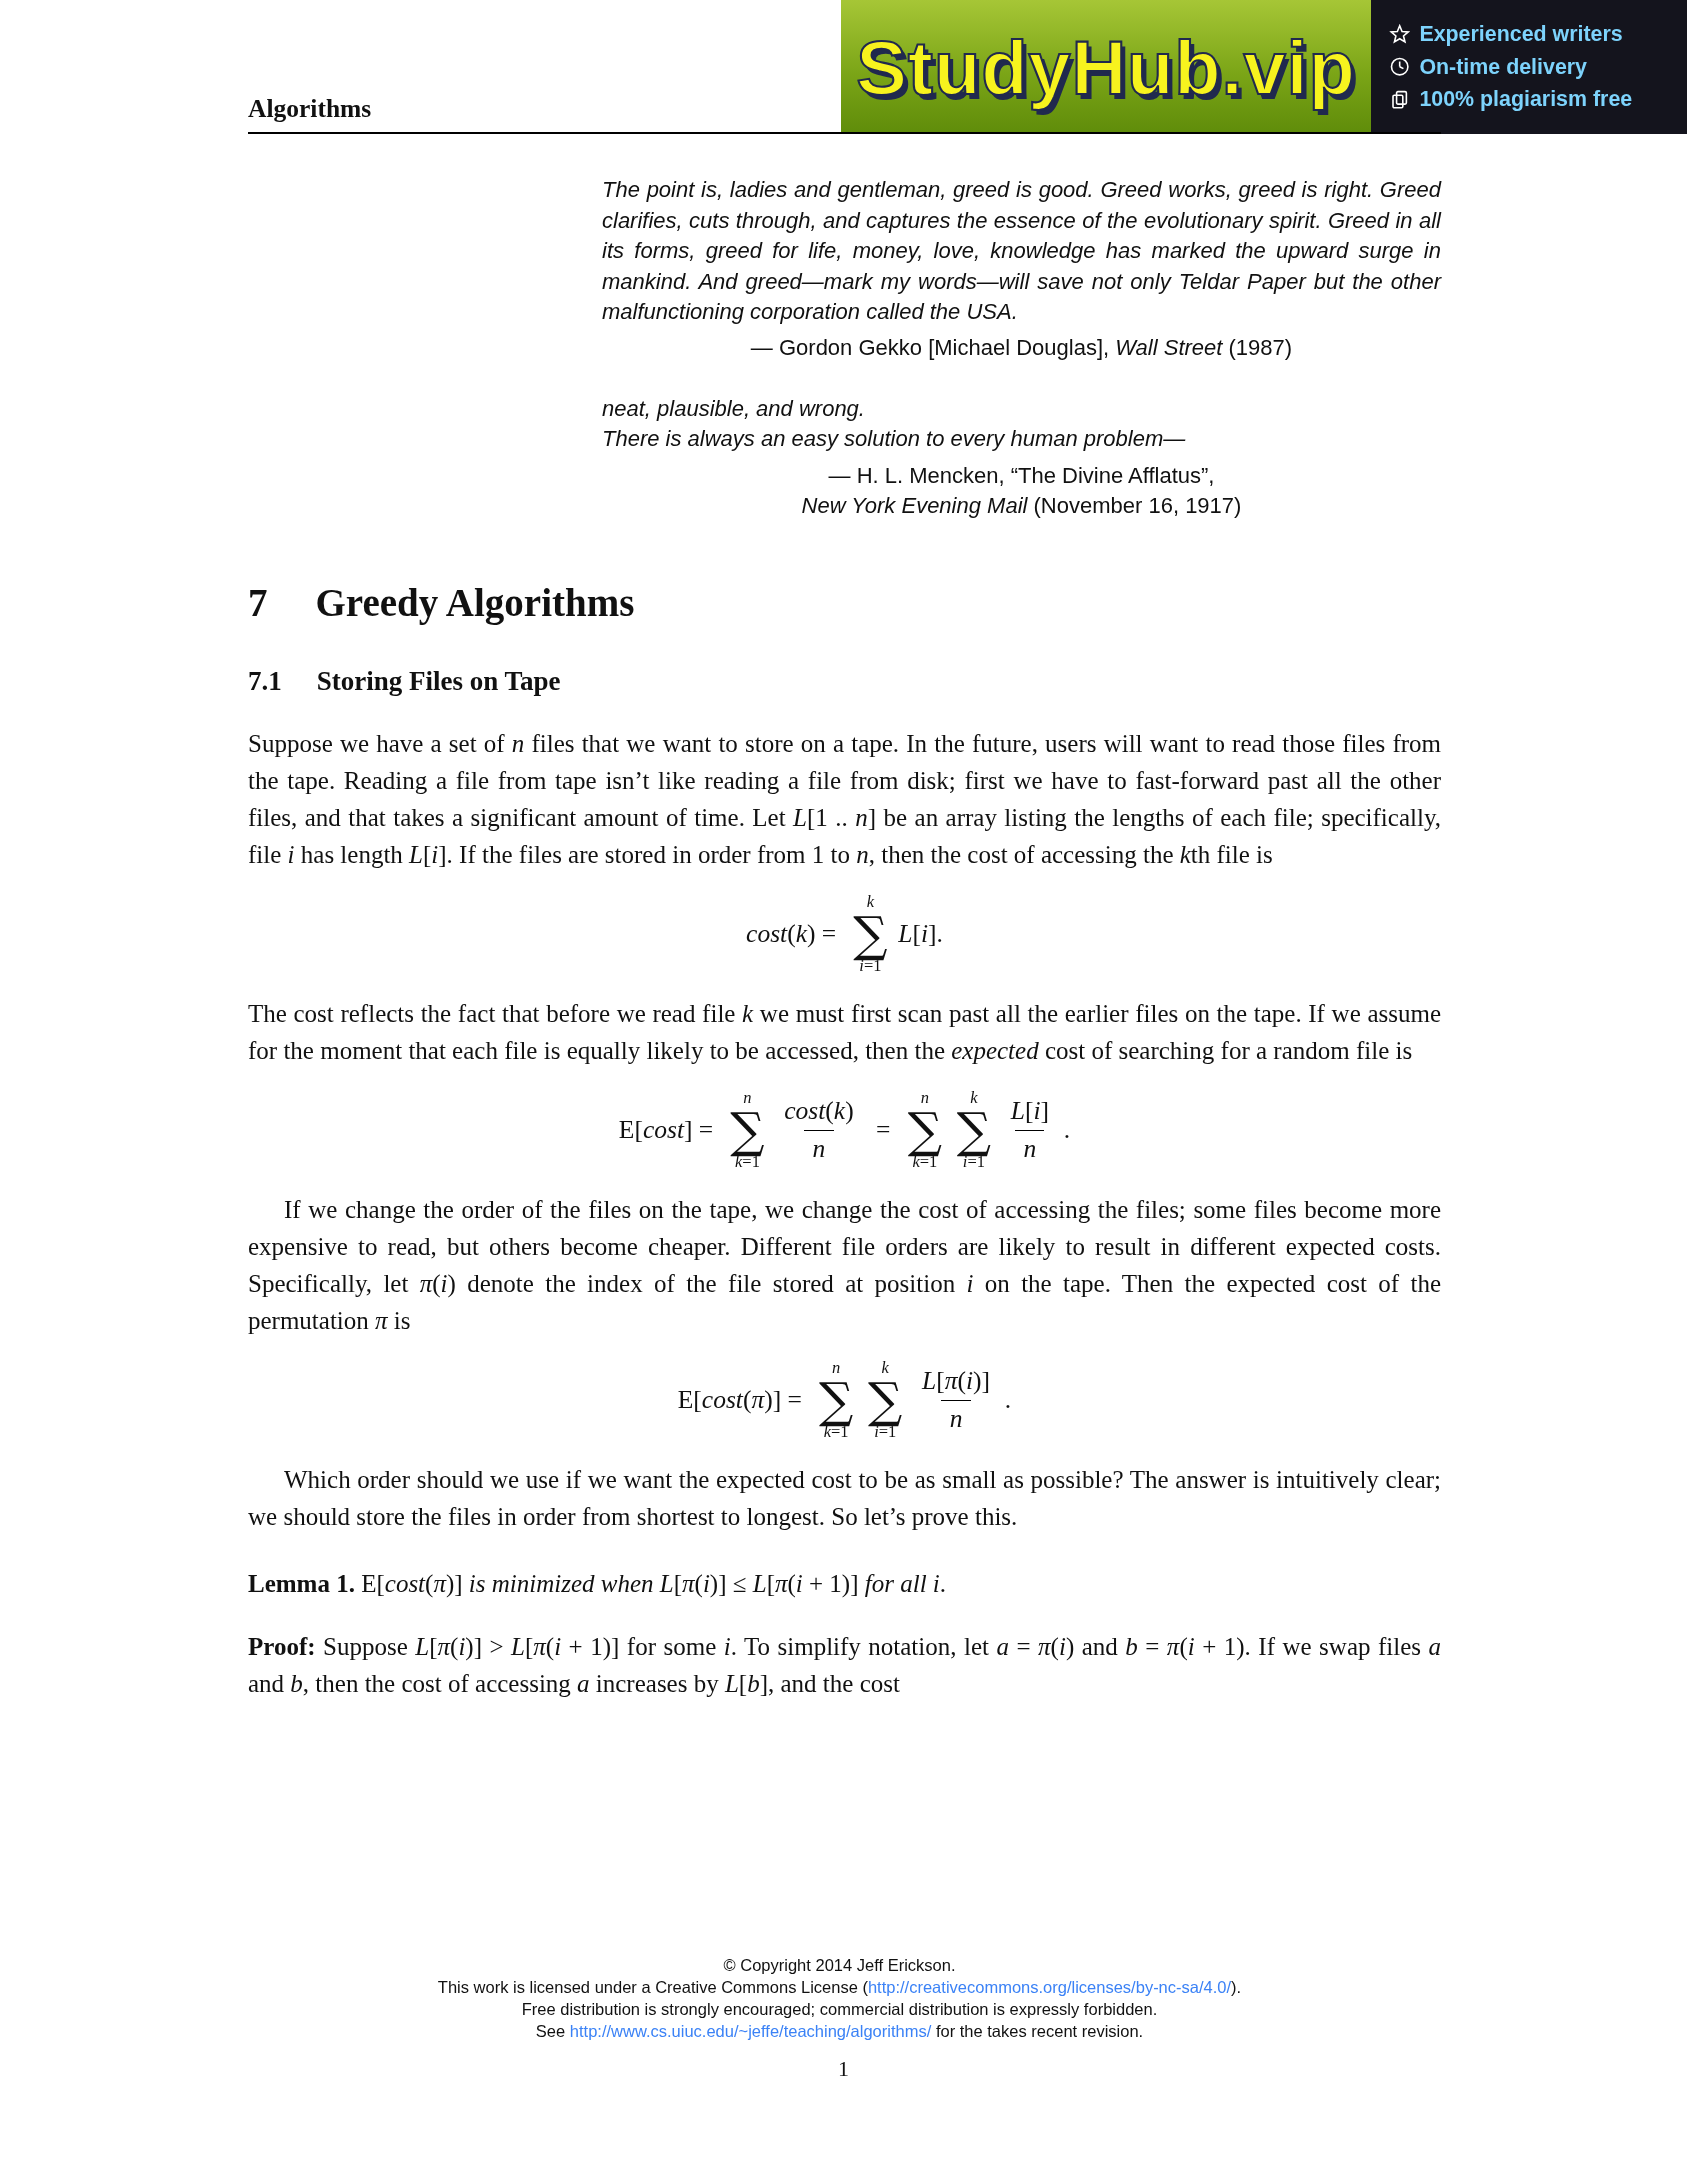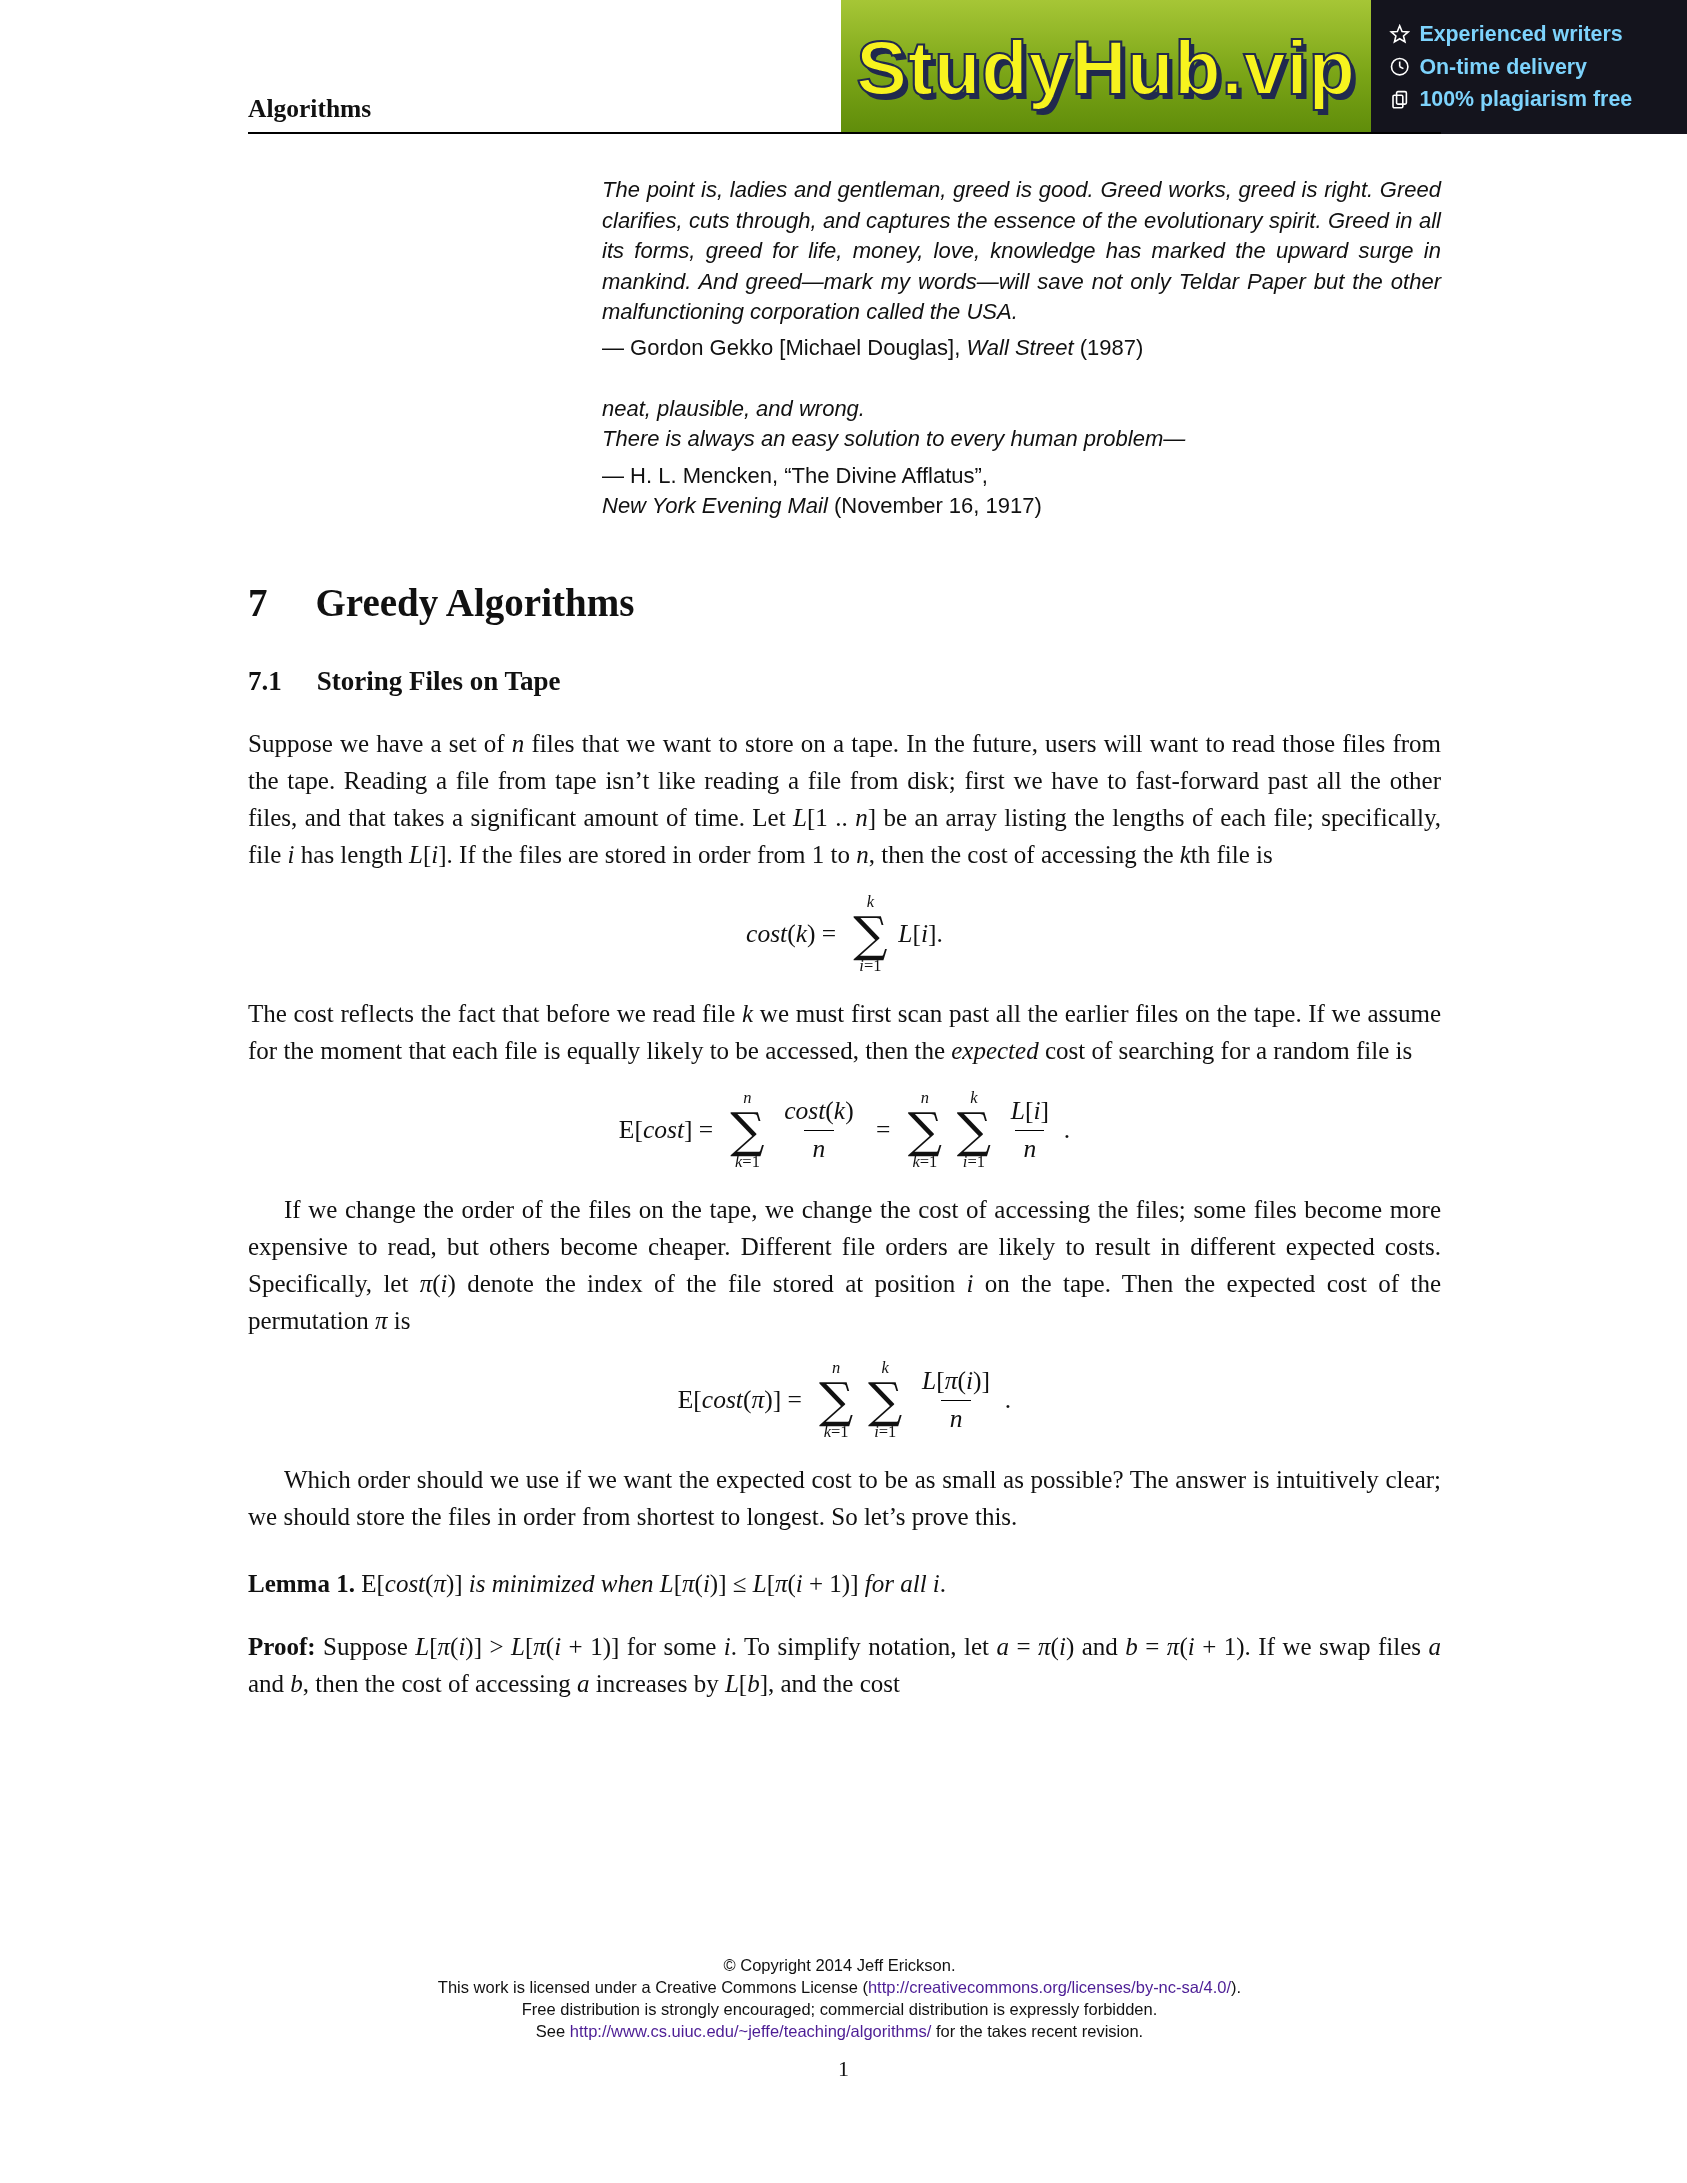--- a/index.html
+++ b/index.html
@@ -41,37 +41,37 @@
   .running-head { padding-top: 94px; font-weight: 700; font-size: 25.5px; }
   .head-rule { border-bottom: 2.5px solid #000; margin-top: 8.2px; }
 
   
   .epigraph {
     margin-left: 354px; margin-top: 41px;
     font-family: "Liberation Sans", "DejaVu Sans", sans-serif;
     font-size: 22px; line-height: 30.5px;
   }
   .quote { font-style: italic; text-align: justify; }
-  .attr { text-align: left; margin-top: 5.8px; }
+  .attr { text-align: center; margin-top: 5.8px; }
   .attr2 { margin-top: 0; }
   .ep2 { margin-top: 30px; }
 
   
   .section-title { margin-top: 58px; font-size: 39px; font-weight: 700; display: flex; gap: 48px; }
   .subsection-title { margin-top: 41px; font-size: 27px; font-weight: 700; display: flex; gap: 35px; }
 
   
   .body-para { margin-top: 0; font-size: 25px; line-height: 37px; text-align: justify; }
   .first-para { margin-top: 28px; }
   .indent { text-indent: 36px; }
   .lemma-para { margin-top: 30px; }
   .proof-para { margin-top: 26px; }
   .st-i { font-style: italic; }
   .st-b { font-weight: 700; }
-  .st-link { color: #4c1d95; }
+  .st-link { color: #3b82f6; }
 
   
   .math { display: flex; justify-content: center; align-items: center; font-size: 25.5px; margin: 20px 0; }
   .mrow { display: inline-flex; align-items: center; }
   .mtext { margin: 0 3.3px; white-space: pre; }
   .sum { display: inline-flex; flex-direction: column; align-items: center; margin: 0 7.4px; }
   .sigma { font-family: "DejaVu Serif", "DejaVu Sans", serif; font-size: 48px; line-height: 46px; }
   .lim { font-size: 16.5px; line-height: 18px; }
   .frac { display: inline-flex; flex-direction: column; align-items: center; text-align: center; margin: 0 4.1px; }
   .num { padding: 0 8.2px 4.1px; }

